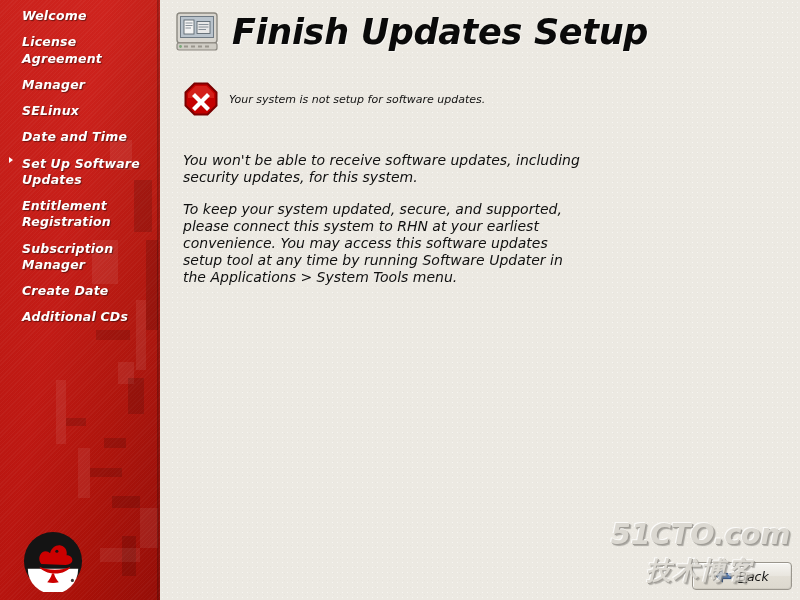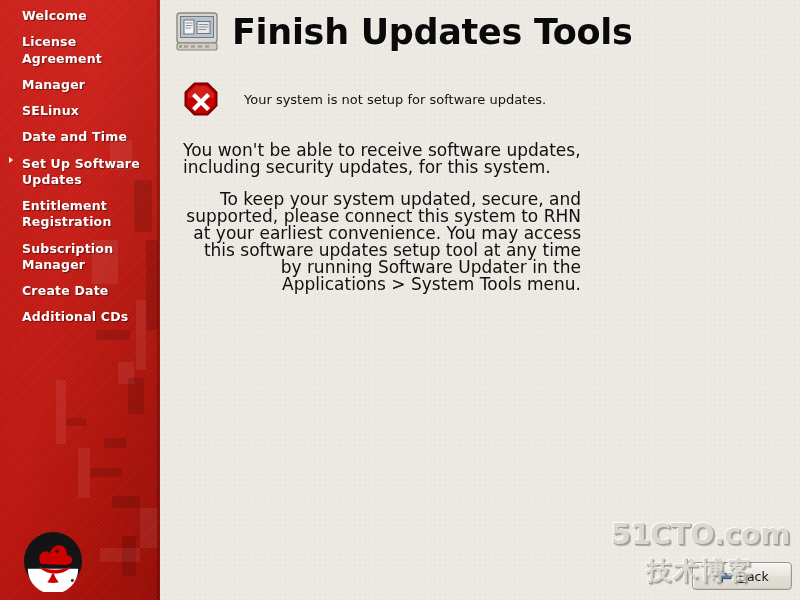--- a/index.html
+++ b/index.html
@@ -10,20 +10,21 @@
     overflow: hidden;
     font-family: "DejaVu Sans", sans-serif;
   }
 
   #app {
     position: relative;
     width: 800px;
     height: 600px;
     background: #1d4ed8;
     overflow: hidden;
+    font-style: italic;
   }
 
   
   #sidebar {
     position: absolute;
     left: 0; top: 0;
     width: 160px;
     height: 600px;
     background:
       linear-gradient(180deg, rgba(255,255,255,0.06) 0%, rgba(0,0,0,0.10) 100%),
@@ -134,37 +135,37 @@
   }
 
   #status-row {
     position: absolute;
     left: 24px; top: 82px;
     display: flex;
     align-items: center;
   }
   #status-icon { width: 34px; height: 34px; flex: 0 0 auto; }
   #status-text {
-    margin-left: 26px;
-    font-size: 13px;
+    margin-left: 11px;
+    font-size: 11px;
     color: #111111;
     white-space: nowrap;
   }
 
   #body-text {
     position: absolute;
-    left: 183px; top: 142px;
+    left: 183px; top: 152px;
     width: 398px;
-    font-size: 17px;
+    font-size: 14px;
     line-height: 17px;
     color: #101010;
   }
   #content #body-text { left: 23px; }
   #body-text p { margin: 0 0 15px 0; }
-  #body-text p:last-child { margin-bottom: 12px; text-align: right; }
+  #body-text p:last-child { margin-bottom: 12px; }
 
   
   #button-bar {
     position: absolute;
     right: 8px;
     bottom: 10px;
     display: flex;
     gap: 0;
   }
   .gtk-button {
@@ -325,21 +326,21 @@
         <line x1="22.5" y1="12.5" x2="32.5" y2="12.5" stroke="#7d868e" stroke-width="0.9"></line>
         <line x1="22.5" y1="15" x2="32.5" y2="15" stroke="#7d868e" stroke-width="0.9"></line>
         <line x1="22.5" y1="17.5" x2="30" y2="17.5" stroke="#7d868e" stroke-width="0.9"></line>
         <rect x="1" y="31" width="40" height="7" rx="2" fill="#cfccc4" stroke="#8b8880" stroke-width="1.2"></rect>
         <rect x="8" y="33.5" width="4" height="2" fill="#9a968d"></rect>
         <rect x="15" y="33.5" width="4" height="2" fill="#9a968d"></rect>
         <rect x="22" y="33.5" width="4" height="2" fill="#9a968d"></rect>
         <rect x="29" y="33.5" width="4" height="2" fill="#9a968d"></rect>
         <circle cx="4.5" cy="34.5" r="1.4" fill="#78a878"></circle>
       </svg>
-      <div id="page-title">Finish Updates Tools</div>
+      <div id="page-title">Finish Updates Setup</div>
     </div>
 
     <div id="status-row">
       <svg id="status-icon" viewBox="0 0 34 34">
         <polygon points="10.5,1.5 23.5,1.5 32.5,10.5 32.5,23.5 23.5,32.5 10.5,32.5 1.5,23.5 1.5,10.5" fill="#c40000" stroke="#7a0000" stroke-width="2"></polygon>
         <polygon points="11.5,4 22.5,4 30,11.5 30,16 4,16 4,11.5" fill="#e23a30" opacity="0.55"></polygon>
         <path d="M11 11 L17 17 L23 11 L26 14 L20 20 L26 26 L23 29 L17 23 L11 29 L8 26 L14 20 L8 14 Z" fill="#ffffff"></path>
       </svg>
       <div id="status-text">Your system is not setup for software updates.</div>
     </div>

